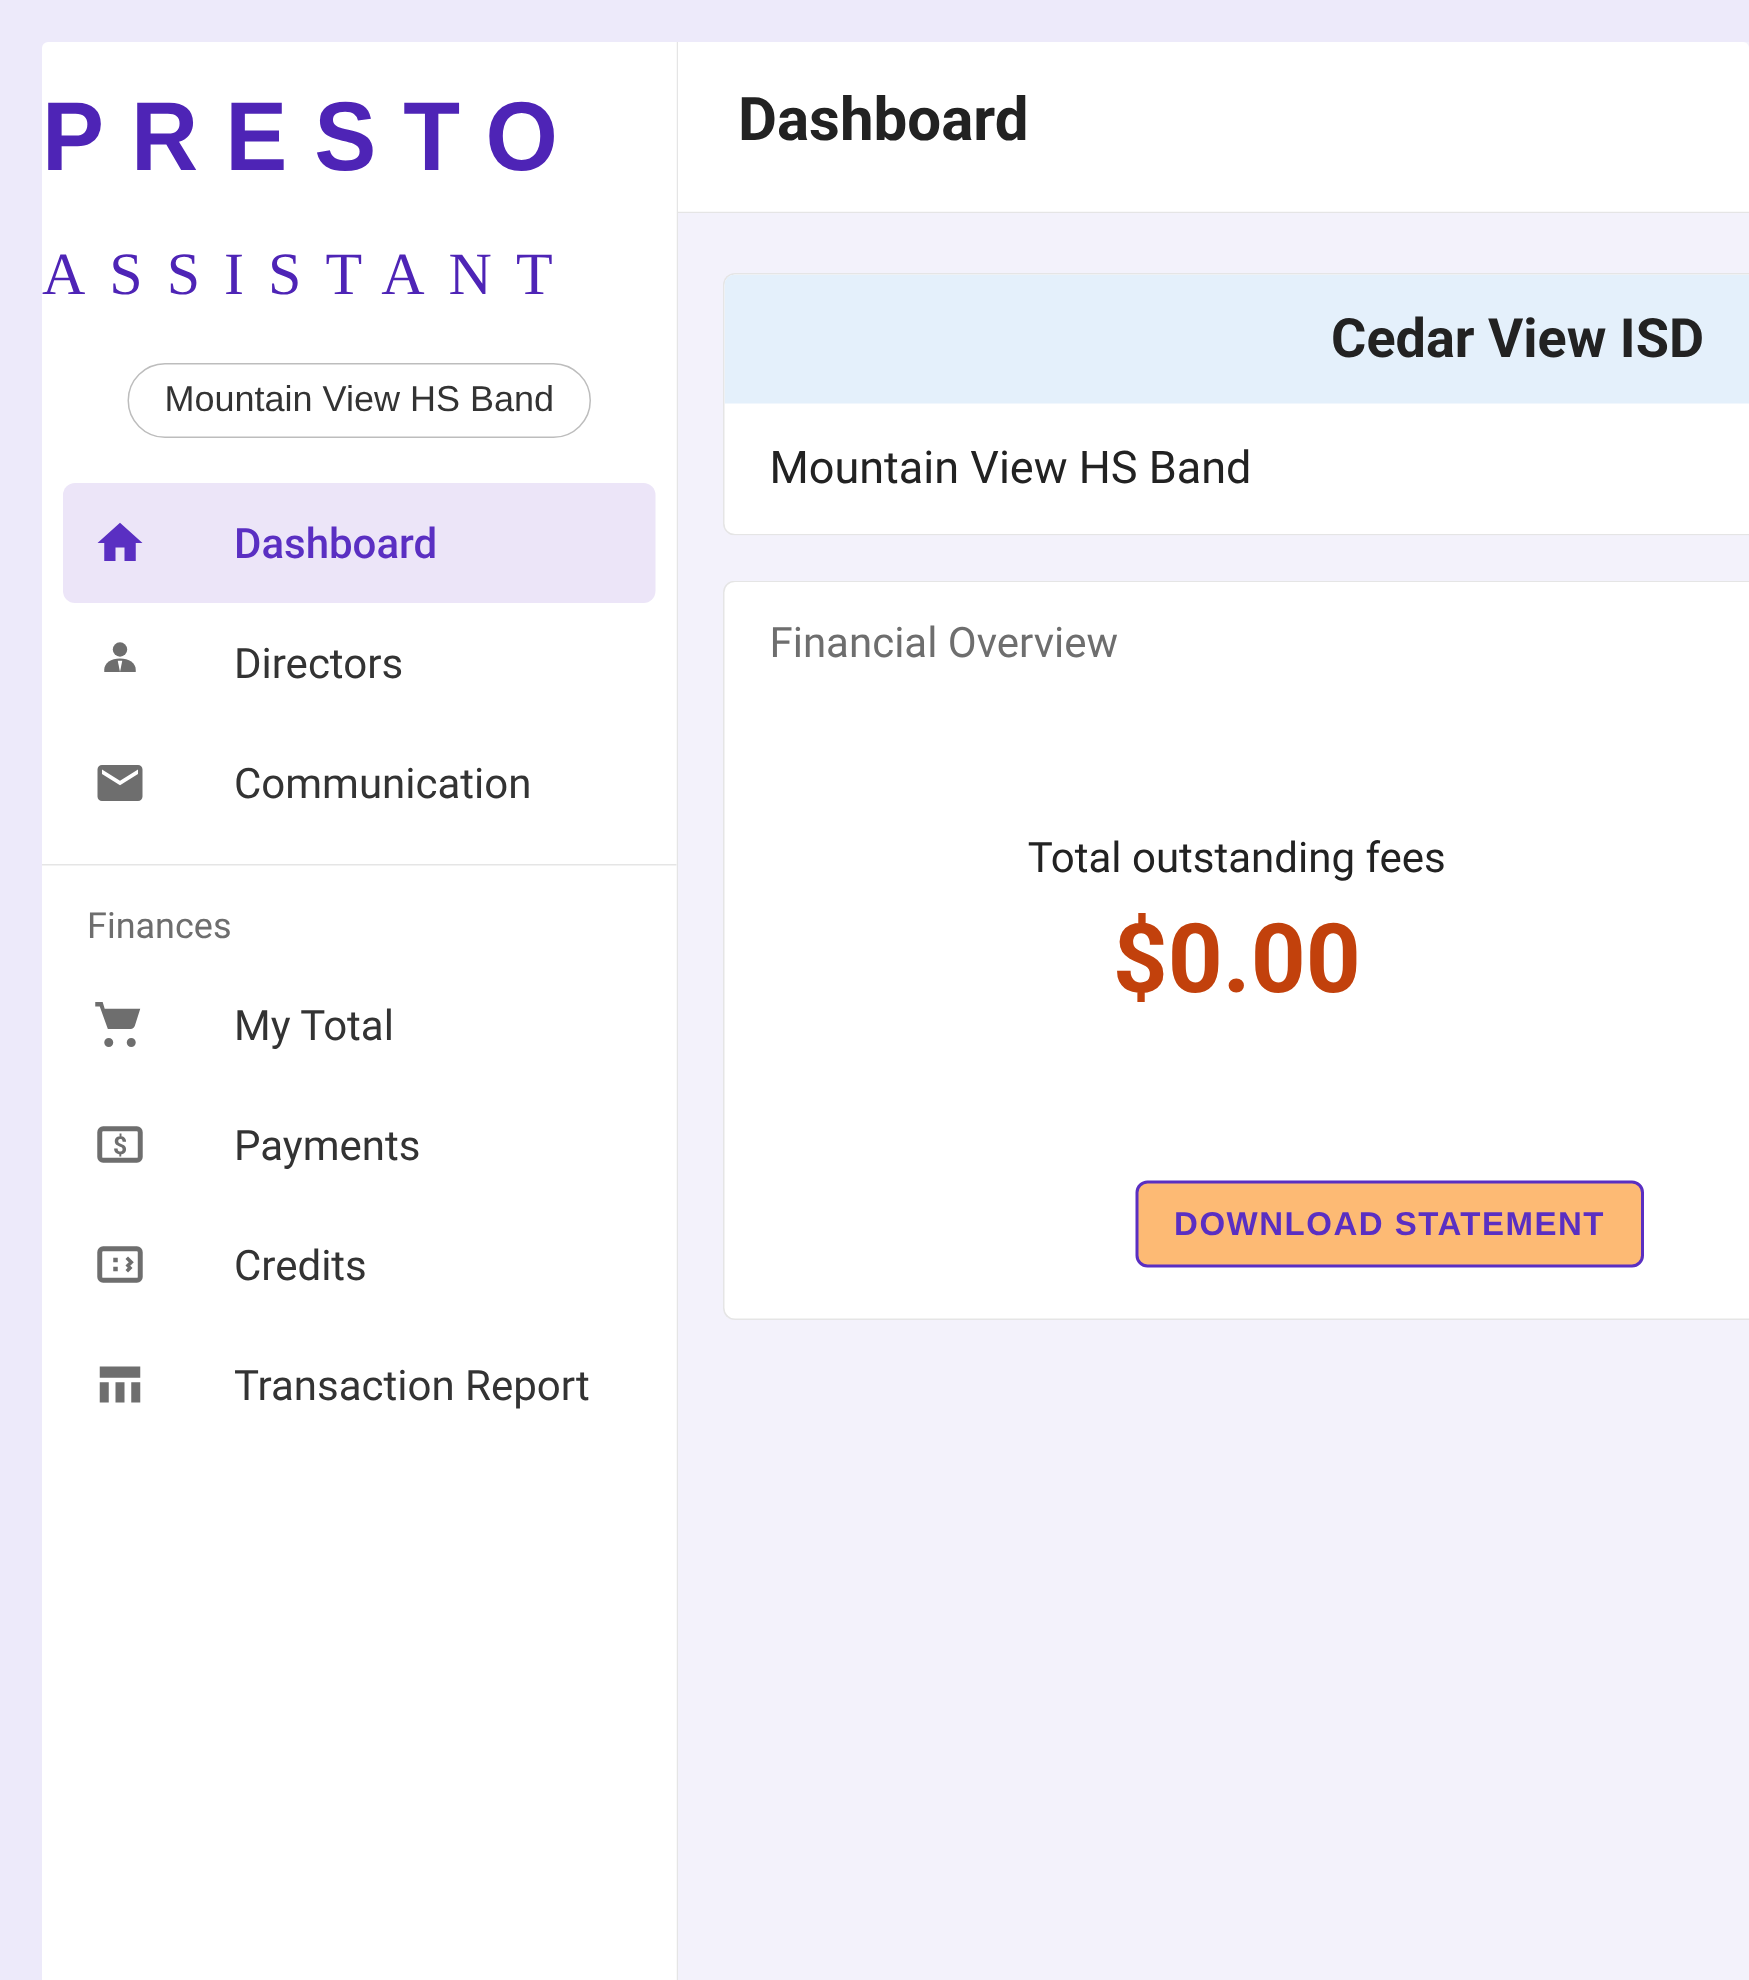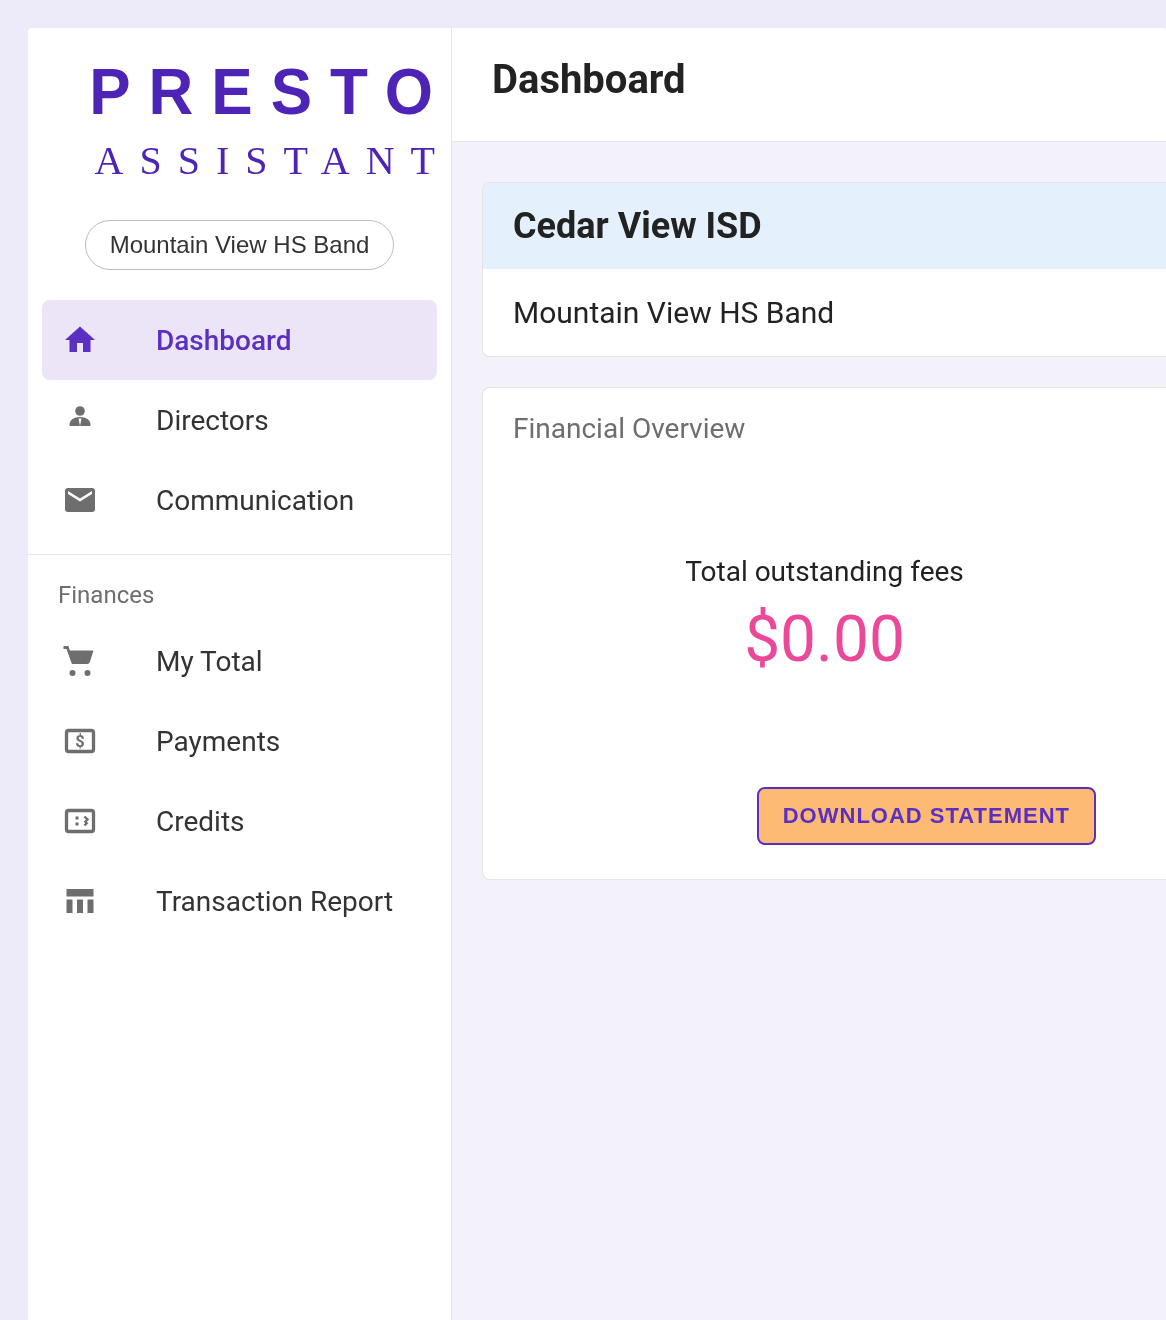--- a/index.html
+++ b/index.html
@@ -22,21 +22,22 @@
     background: #fff;
     border-radius: 4px 0 0 0;
     border-right: 1px solid #e5e5e5;
     display: flex;
     flex-direction: column;
     padding-top: 28px;
   }
   .logo-wrap {
     display: flex;
     flex-direction: column;
-    align-items: flex-end;
+    align-items: flex-start;
+    gap: 22px;
   }
   .logo-line1 {
     font-size: 62px;
     letter-spacing: 18px;
     font-weight: 700;
     color: #4e24b6;
     font-family: "Arial Narrow", Arial, sans-serif;
     transform: scaleY(1.05);
   }
   .logo-line2 {
@@ -126,20 +127,21 @@
     border-radius: 8px 0 0 8px;
     border-right: none;
     overflow: hidden;
   }
   .district-row {
     background: #e4f0fb;
     padding: 22px 30px;
     font-size: 36px;
     font-weight: 700;
     color: #222;
+    text-align: right;
   }
   .org-row {
     padding: 26px 30px;
     font-size: 30px;
     color: #222;
   }
   .fin-panel {
     padding: 24px 30px 34px 30px;
   }
   .fin-title {
@@ -153,22 +155,22 @@
     align-items: center;
     justify-content: space-between;
   }
   .fees-label {
     font-size: 28px;
     color: #222;
     margin-bottom: 14px;
   }
   .fees-amount {
     font-size: 64px;
-    font-weight: 400;
-    color: #ec4899;
+    font-weight: 700;
+    color: #c2410c;
     margin-bottom: 110px;
   }
   .dl-btn-row {
     display: flex;
     justify-content: flex-end;
     width: 100%;
     padding-right: 40px;
   }
   .dl-btn {
     border: 2px solid #5a2fc2;

